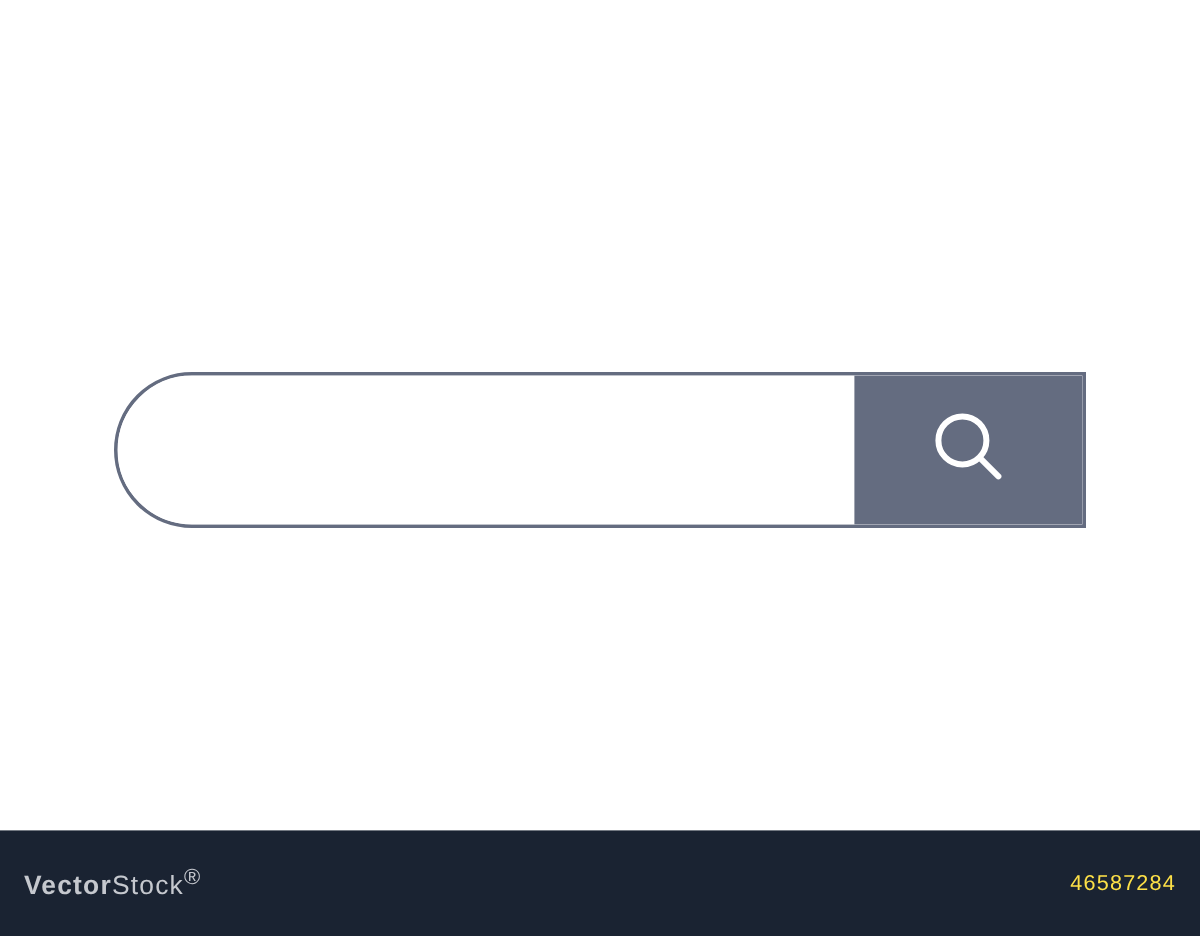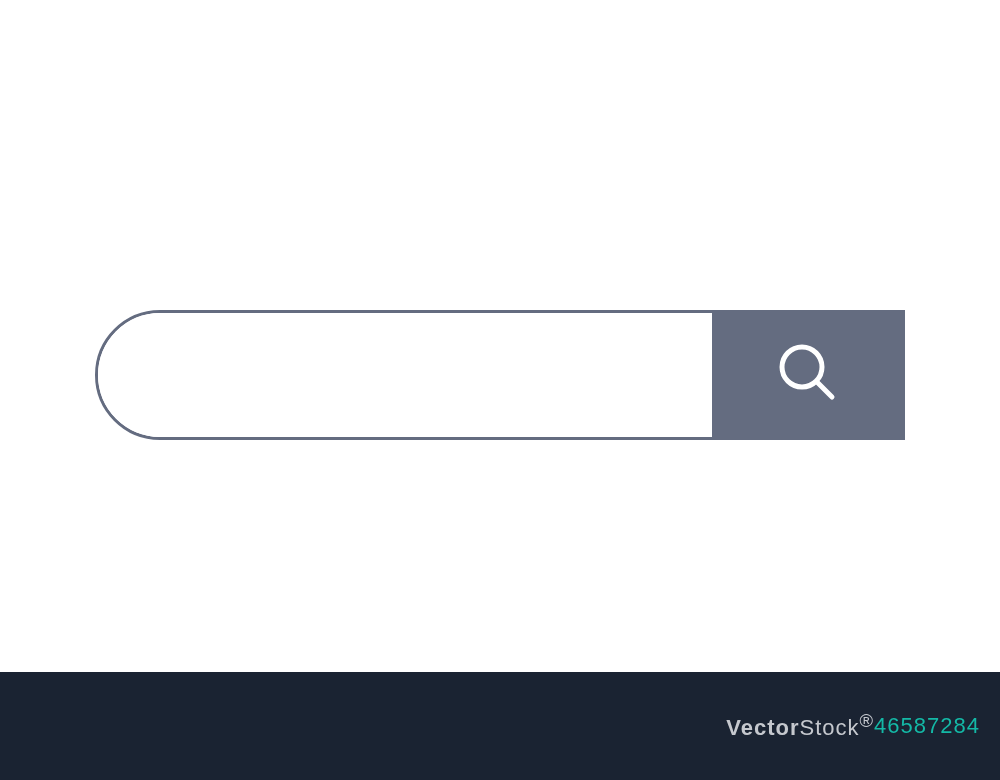--- a/index.html
+++ b/index.html
@@ -54,42 +54,42 @@
     .search-button svg {
       width: 70px;
       height: 70px;
     }
     
     .bottom-band {
       position: absolute;
       bottom: 0;
       left: 0;
       width: 100%;
-      height: 108px;
+      height: 88px;
       background: #1a2332;
       display: flex;
       align-items: center;
-      justify-content: flex-end;
+      justify-content: space-between;
       padding: 4px 20px;
     }
     
     .watermark-left {
       color: #c5c8ce;
       font-size: 22px;
       font-weight: 300;
       letter-spacing: 1px;
     }
     
     .watermark-left .bold {
       font-weight: 600;
     }
     
     .watermark-right {
-      color: #14b8a6;
-      font-size: 22px;
+      color: #fde047;
+      font-size: 18px;
       letter-spacing: 1px;
     }
   </style>
 </head>
 <body>
 
 <div class="search-container">
   <input type="text" class="search-input" placeholder="" style="">
   <button class="search-button">
     <span>

